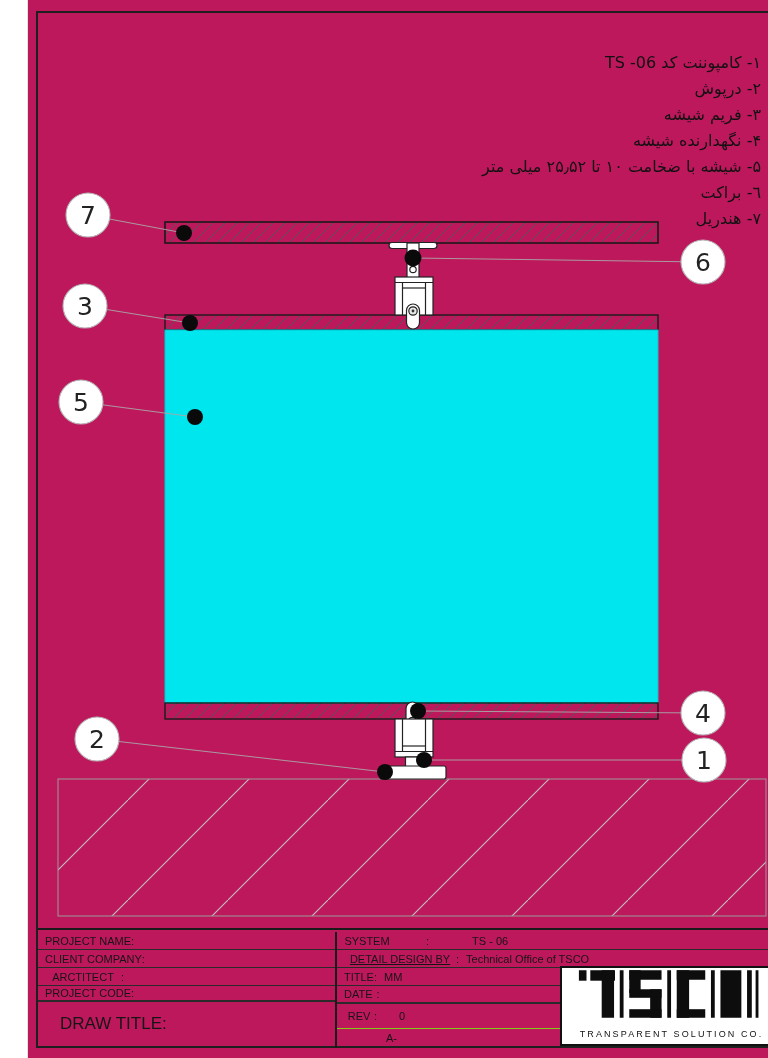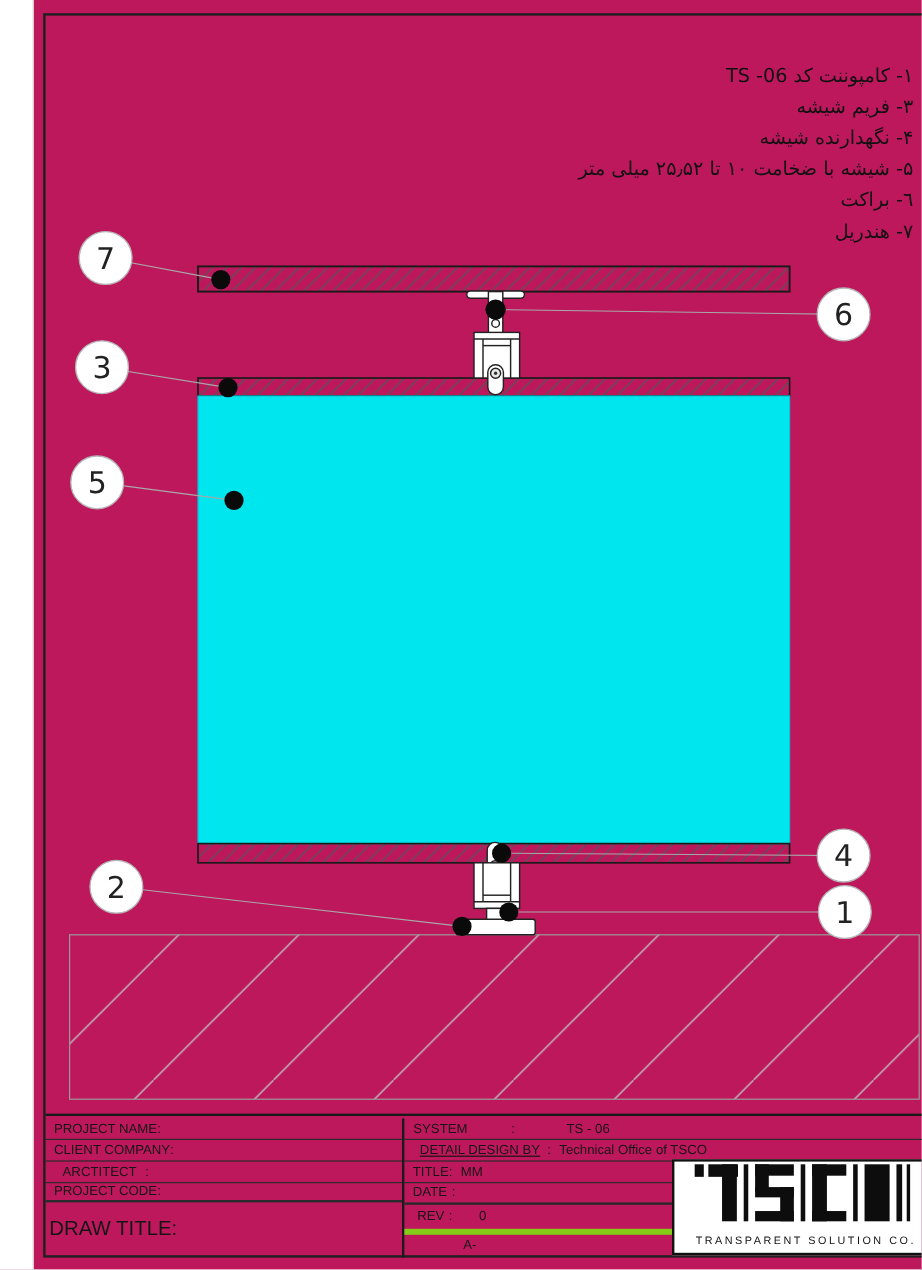--- a/index.html
+++ b/index.html
@@ -15,43 +15,44 @@
   
   #tb{position:absolute;left:10px;top:928px;width:745px;height:118px;border-top:2px solid #1a1a1a;
       box-sizing:border-box;font-size:11px;color:#151515;}
   .tb-left{position:absolute;left:0;top:2px;width:297px;height:116px;border-right:2px solid #1a1a1a;}
   .tb-row{display:flex;align-items:center;box-sizing:border-box;border-bottom:1px solid #2a2a2a;
           padding-left:7px;white-space:nowrap;text-align:center;}
   .h18{height:18px}.h16{height:16px;border-bottom-width:2px;}
   .lbl{display:inline-block;}
   .lw76{min-width:76px;} .lw46{min-width:46px;} .lw112{min-width:112px;text-decoration:underline;} .lw29{min-width:29px;} .lw30{min-width:30px;}
   .val{margin-left:7px;}
-  .tb-draw{height:44px;display:flex;align-items:center;padding-left:3px;font-size:17px;border-bottom:none;}
+  .tb-draw{height:44px;display:flex;align-items:center;padding-left:22px;font-size:17px;border-bottom:none;}
   .tb-draw .lbl{min-width:96px;}
   .tb-mid-row{position:absolute;left:299px;box-sizing:border-box;}
   .r1{top:2px;width:490px;height:18px;gap:36px;}
   .r2{top:20px;width:446px;height:18px;}
   .r3{top:38px;width:223px;height:18px;}
   .r4{top:56px;width:223px;height:18px;border-bottom-width:2px;}
-  .r5{top:74px;width:223px;height:25px;border-bottom:5px solid #84cc16;}
+  .r5{top:74px;width:223px;height:25px;border-bottom:1px solid #84cc16;}
   .r6{top:99px;width:223px;height:17px;border-bottom:none;padding-left:49px;}
   .rev0{margin-left:22px;}
   #logoBox{position:absolute;left:522px;top:36px;width:223px;height:80px;border:2px solid #111;
            box-sizing:border-box;background:#fff;display:flex;flex-direction:column;align-items:center;justify-content:space-between;}
   #logoSub{font-size:9px;letter-spacing:2.1px;white-space:nowrap;color:#111;margin:2px 0 5px 0;}
   .sr{position:absolute;width:1px;height:1px;overflow:hidden;clip:rect(0 0 0 0);}
 </style>
 </head>
 <body>
 
 <div id="stage">
   <div id="frame"></div>
 
   <div id="notes">
     <div>۱- کامپوننت کد ‎TS -06‎</div>
+    <div>۲- درپوش</div>
     <div>۳- فریم شیشه</div>
     <div>۴- نگهدارنده شیشه</div>
     <div>۵- شیشه با ضخامت ۱۰ تا ۲۵٫۵۲ میلی متر</div>
     <div>٦- براکت</div>
     <div>۷- هندریل</div>
   </div>
 
   <svg id="dwg" width="768" height="1058" viewBox="0 0 768 1058">
     <defs>
       <pattern id="hb" width="12" height="12" patternUnits="userSpaceOnUse">

